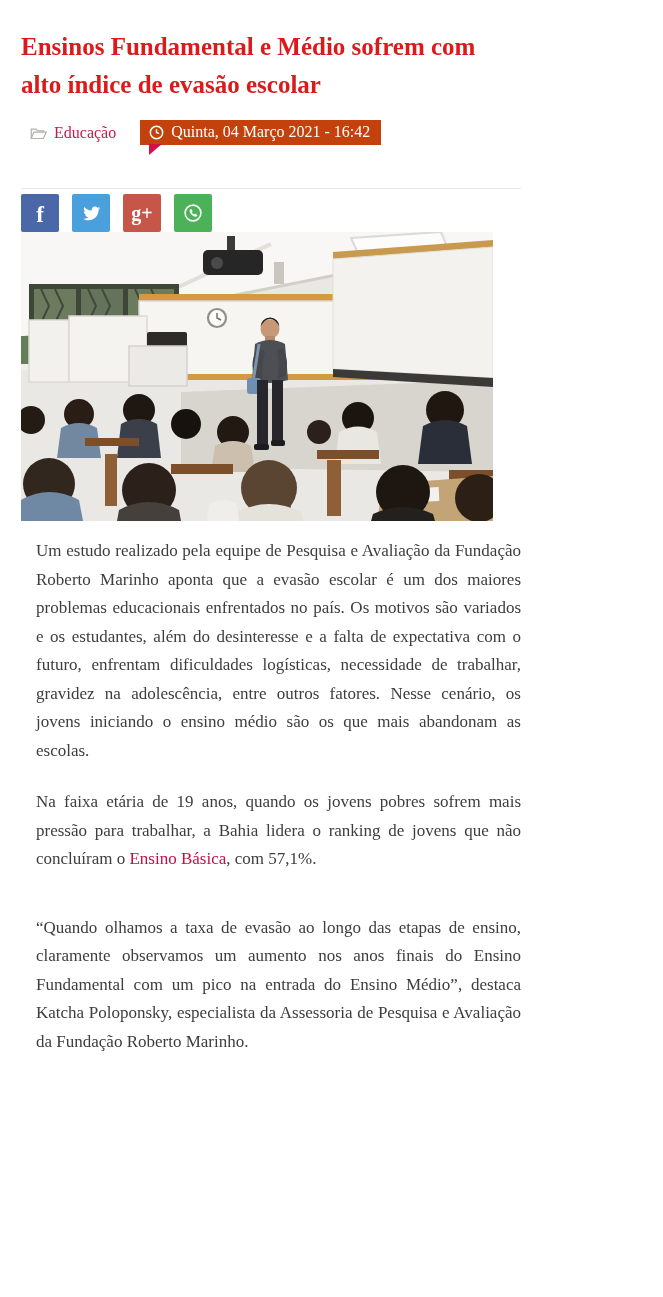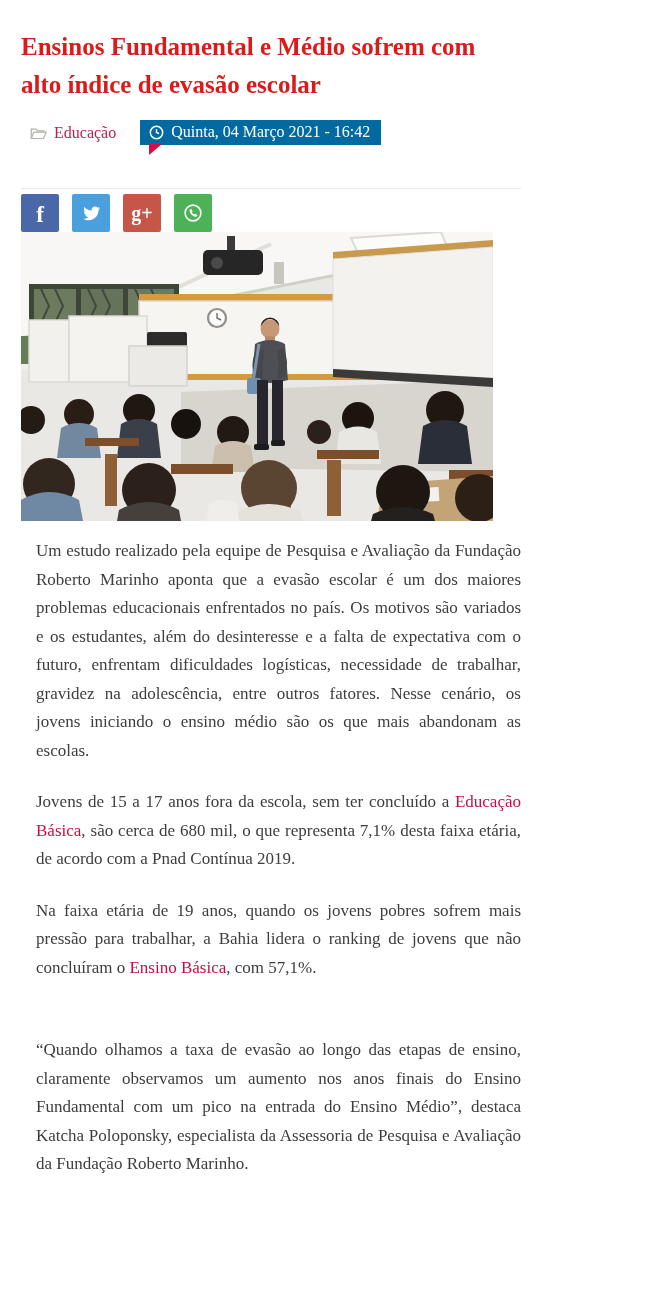--- a/index.html
+++ b/index.html
@@ -113,42 +113,42 @@
   .photo svg { display: block; filter: blur(0.4px); }
 
   p.body-para {
     font-size: 17px;
     line-height: 28.5px;
     color: #3d3d3d;
     text-align: justify;
     margin: 0 0 23px 0;
     padding-left: 15px;
   }
-  p.body-para.gap { margin-top: 54px; }
+  p.body-para.gap { margin-top: 40px; }
   a.inline-link { text-decoration: none; cursor: pointer; }
 </style>
 </head>
 <body>
 
 <div class="container">
 
   <h1 class="article-title" style="color: rgb(219, 27, 27);">Ensinos Fundamental e Médio sofrem com alto índice de evasão escolar</h1>
 
   <div class="meta-row">
     <a class="category">
       <span style="display:inline-flex;">
         <svg width="17" height="14" viewBox="0 0 20 16">
           <path d="M1.5 14.5 L1.5 3.5 L7 3.5 L9 5.5 L16 5.5 L16 7" fill="none" stroke="#b3b1ac" stroke-width="1.4"></path>
           <path d="M1.5 14.5 L4.5 7 L19 7 L15.8 14.5 Z" fill="none" stroke="#b3b1ac" stroke-width="1.4"></path>
         </svg>
       </span>
       <span class="category-label" style="color: rgb(191, 29, 74);">Educação</span>
     </a>
 
-    <span class="date-badge" style="background-color: #0369a1;">
+    <span class="date-badge" style="background-color: #c2410c;">
       <span style="display:inline-flex;">
         <svg width="15" height="15" viewBox="0 0 16 16">
           <circle cx="8" cy="8" r="6.6" fill="none" stroke="#ffffff" stroke-width="1.6"></circle>
           <path d="M8 4.5 L8 8 L10.8 9.2" fill="none" stroke="#ffffff" stroke-width="1.5"></path>
         </svg>
       </span>
       <span>Quinta, 04 Março 2021 - 16:42</span>
     </span>
   </div>
 
@@ -281,19 +281,18 @@
           <circle cx="382" cy="260" r="27" fill="#1e1610"></circle>
           <path d="M352 282 q30 -14 60 0 l2 7 h-64z" fill="#23201d"></path>
           <circle cx="458" cy="266" r="24" fill="#2b1f16"></circle>
           <path d="M188 272 q14 -8 28 0 l2 17 h-32z" fill="#f0eeea"></path>
         </g>
       </svg>
     </div>
 
     <div id="paragraphs">
         <p class="body-para">Um estudo realizado pela equipe de Pesquisa e Avaliação da Fundação Roberto Marinho aponta que a evasão escolar é um dos maiores problemas educacionais enfrentados no país. Os motivos são variados e os estudantes, além do desinteresse e a falta de expectativa com o futuro, enfrentam dificuldades logísticas, necessidade de trabalhar, gravidez na adolescência, entre outros fatores. Nesse cenário, os jovens iniciando o ensino médio são os que mais abandonam as escolas.</p>
-        <p class="body-para">Jovens de 15 a 17 anos fora da escola, sem ter concluído a <a class="inline-link" style="color: rgb(196, 15, 67);">Educação Básica</a>, são cerca de 680 mil, o que representa 7,1% desta faixa etária, de acordo com a Pnad Contínua 2019.</p>
         <p class="body-para">Na faixa etária de 19 anos, quando os jovens pobres sofrem mais pressão para trabalhar, a Bahia lidera o ranking de jovens que não concluíram o <a class="inline-link" style="color: rgb(196, 15, 67);">Ensino Básica</a>, com 57,1%.</p>
         <p class="body-para gap">“Quando olhamos a taxa de evasão ao longo das etapas de ensino, claramente observamos um aumento nos anos finais do Ensino Fundamental com um pico na entrada do Ensino Médio”, destaca Katcha Poloponsky, especialista da Assessoria de Pesquisa e Avaliação da Fundação Roberto Marinho.</p>
       </div>
 
   </div>
 </div>
 
 </body></html>

